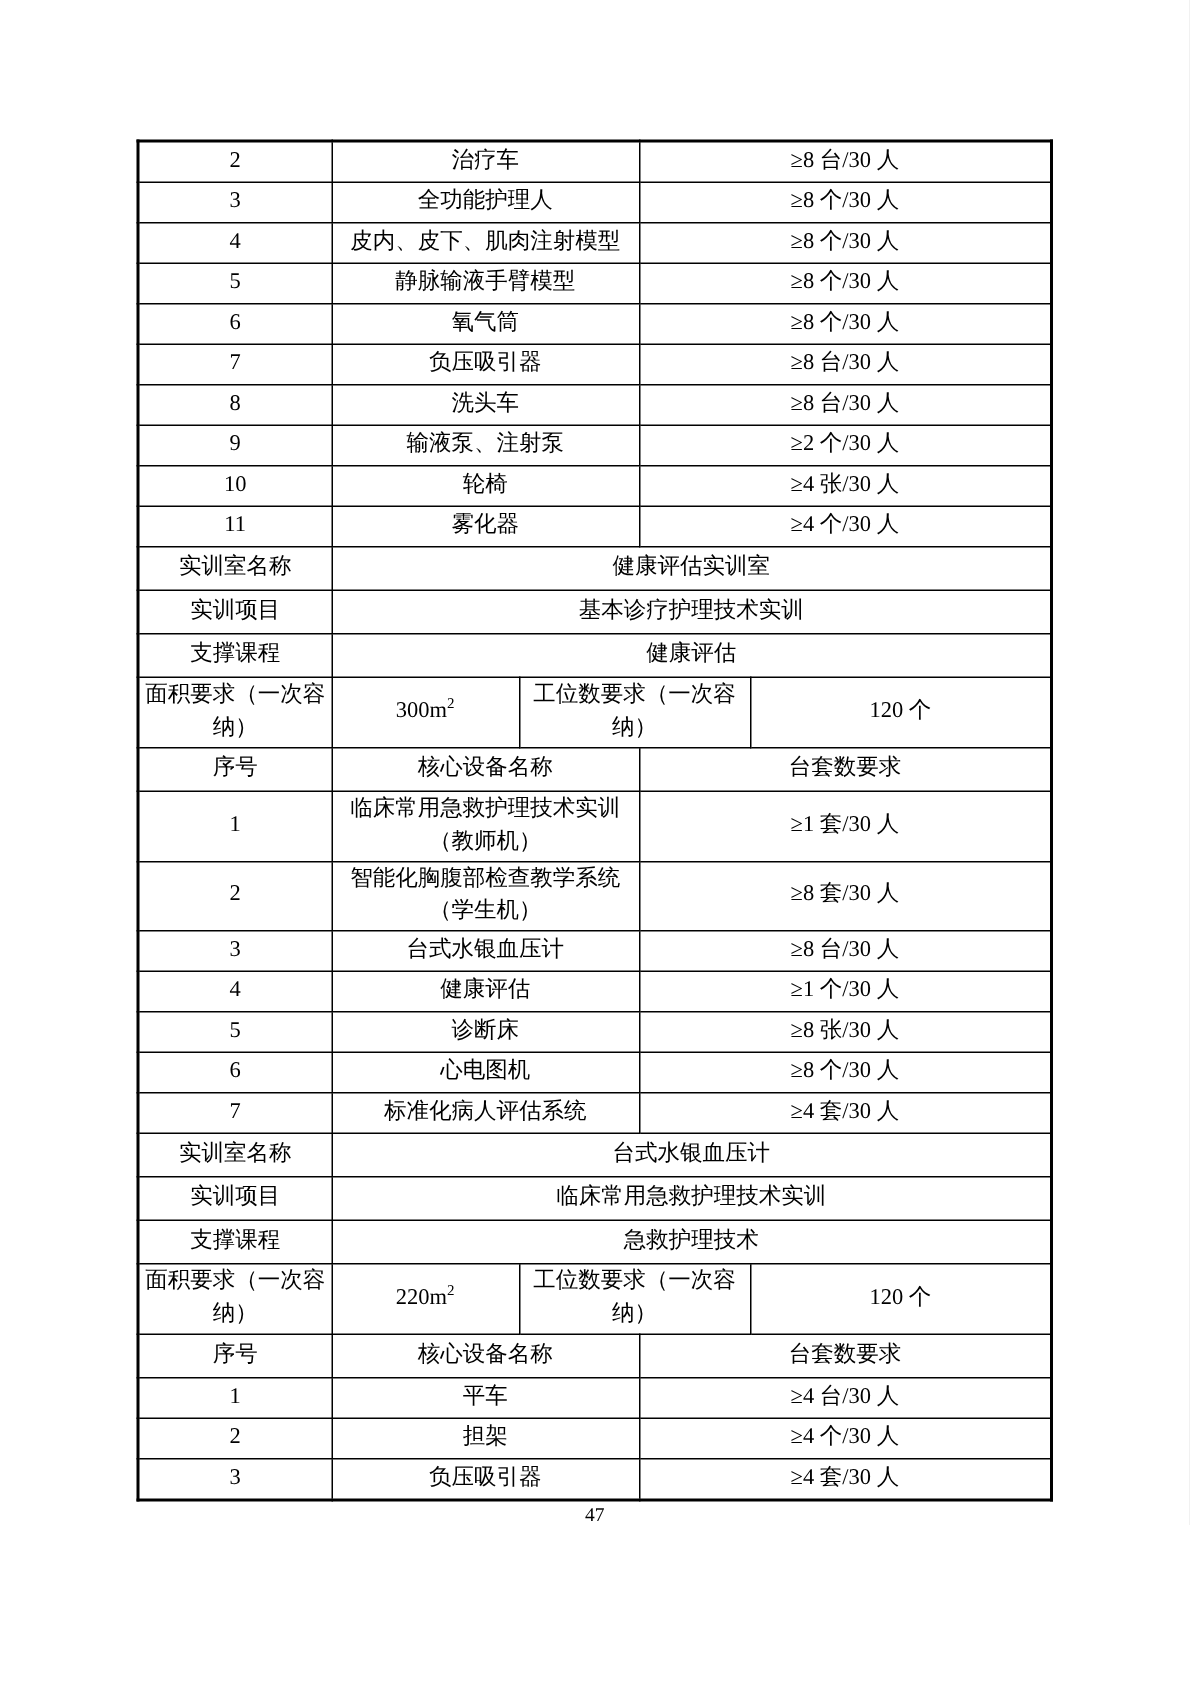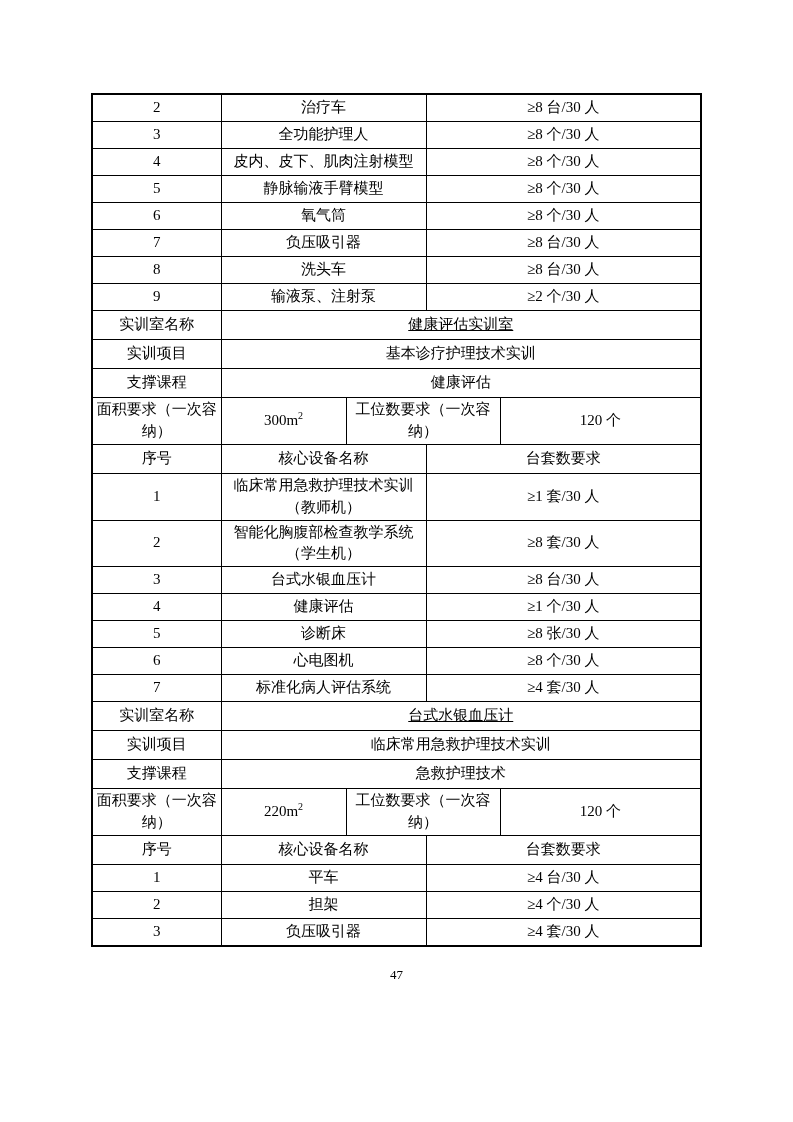--- a/index.html
+++ b/index.html
@@ -27,26 +27,26 @@
     font-size: 15px;
     font-weight: normal;
     padding: 1px 2px;
     line-height: 1.45;
     overflow: hidden;
   }
   tr.std   > td, tr.std   > th { height: 24px; }
   tr.label > td, tr.label > th { height: 26px; }
   tr.area  > td, tr.area  > th { height: 44px; }
   .b { font-weight: bold; }
-  td.room-value { font-weight: bold; font-size: 16px; text-decoration: underline; }
+  td.room-value { font-weight: bold; font-size: 16px; }
   th.wslabel { font-size: 14.5px; padding: 0; }
   sup { font-size: 10px; line-height: 0; }
   .page-number {
     width: 611px;
-    margin: 20px auto 0 auto;
+    margin: 1px auto 0 auto;
     text-align: center;
     font-size: 13px;
   }
 </style>
 </head>
 <body>
 
 <div class="page">
 
   <table class="spec">
@@ -92,20 +92,30 @@
     <tr class="std">
       <td>8</td>
       <td colspan="2">洗头车</td>
       <td colspan="2">≥8 台/30 人</td>
     </tr>
     <tr class="std">
       <td>9</td>
       <td colspan="2">输液泵、注射泵</td>
       <td colspan="2">≥2 个/30 人</td>
     </tr>
+    <tr class="std">
+      <td>10</td>
+      <td colspan="2">轮椅</td>
+      <td colspan="2">≥4 张/30 人</td>
+    </tr>
+    <tr class="std">
+      <td>11</td>
+      <td colspan="2">雾化器</td>
+      <td colspan="2">≥4 个/30 人</td>
+    </tr>
 
     <tr class="label">
       <th class="b">实训室名称</th>
       <td colspan="4" class="room-value">健康评估实训室</td>
     </tr>
     <tr class="label">
       <th class="b">实训项目</th>
       <td colspan="4">基本诊疗护理技术实训</td>
     </tr>
     <tr class="label">

